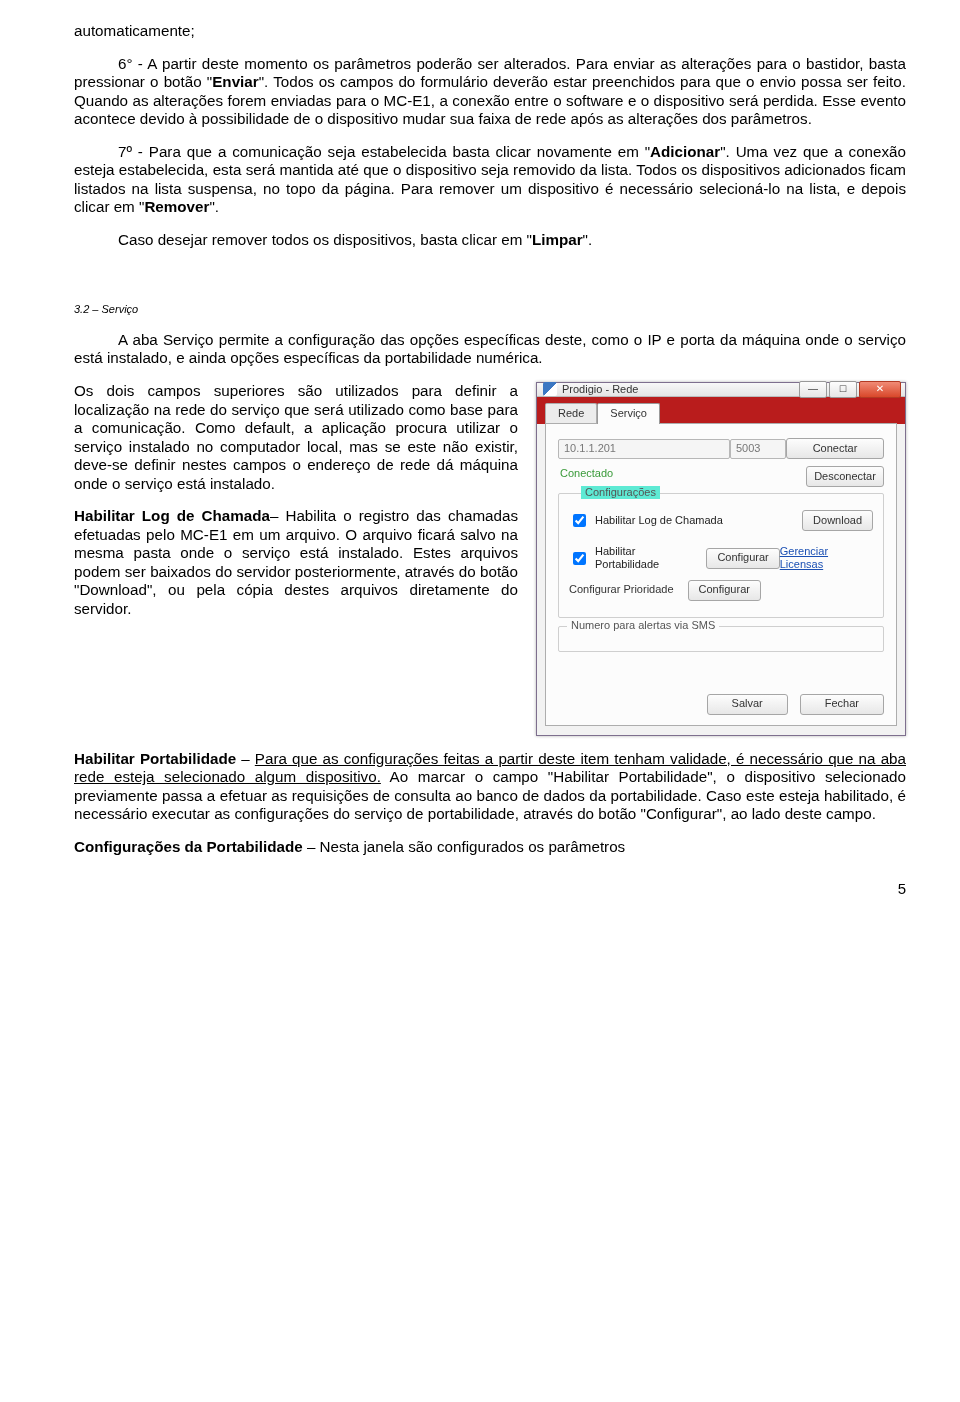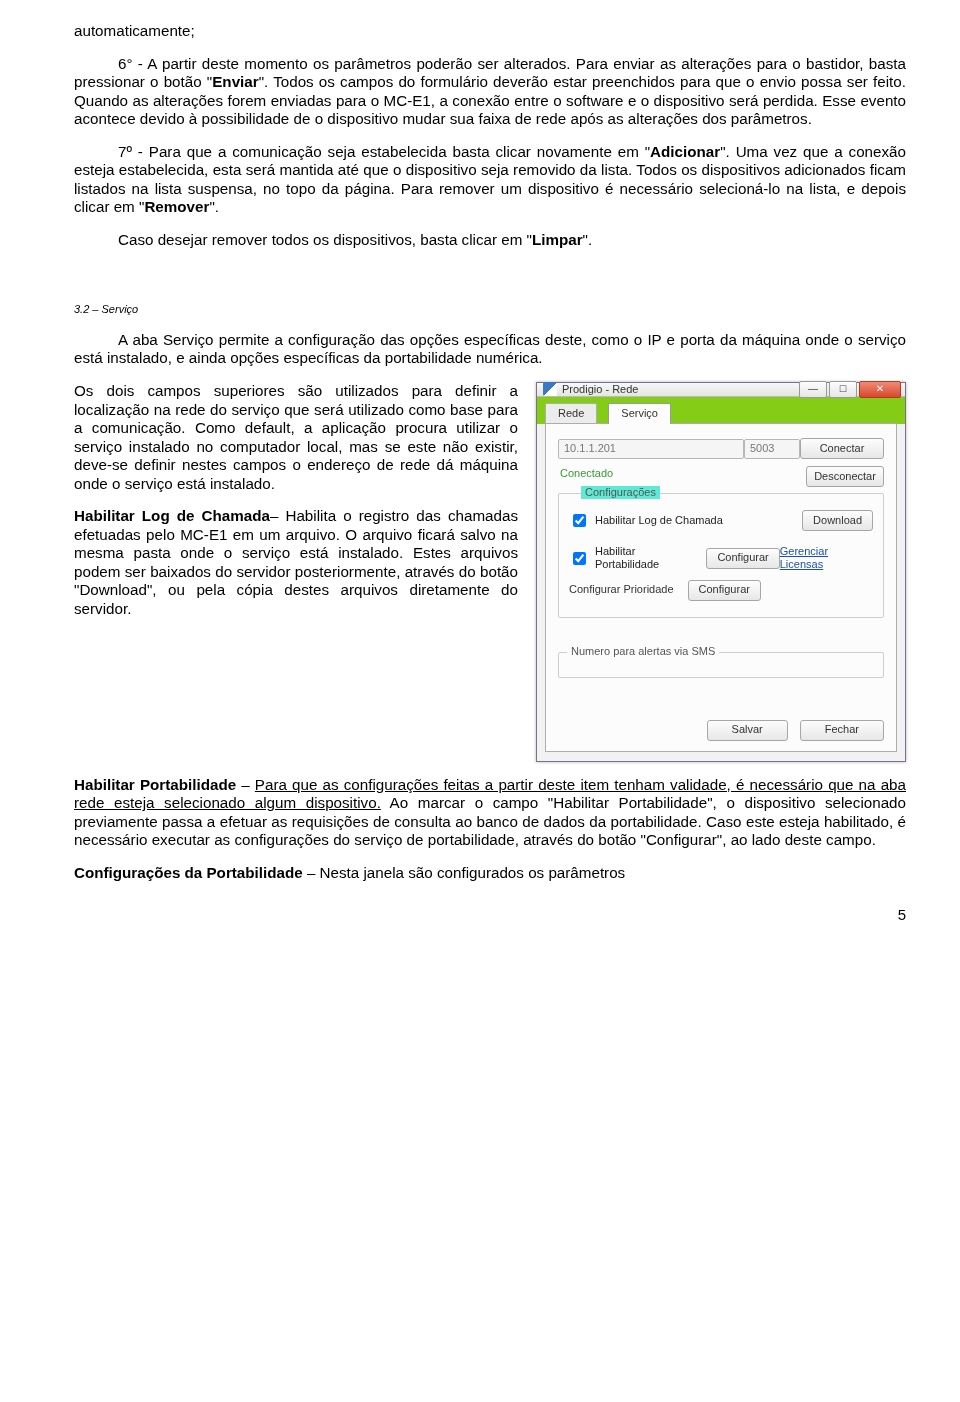--- a/index.html
+++ b/index.html
@@ -67,22 +67,22 @@
     background: linear-gradient(#f08b75,#d9472a);
     border-color: #b33a23;
     color: #fff;
     width: 42px;
   }
   .winbtn.max { font-size: 9px; }
 
   .tabstrip {
     display: flex;
     padding: 6px 8px 0 8px;
-    gap: 11px;
-    background: #84cc16;
+    gap: 0;
+    background: #b91c1c;
   }
   .tab {
     padding: 3px 12px 4px;
     border: 1px solid #adadad;
     border-bottom: none;
     background: #ececec;
     font-size: 11px;
     color: #333;
     border-radius: 2px 2px 0 0;
   }
@@ -143,21 +143,21 @@
   }
   .chk { display: flex; align-items: center; gap: 6px; font-size: 11px; }
   .chk input { width: 13px; height: 13px; }
   .lnk { color: #1a4fb3; text-decoration: underline; font-size: 11px; }
   .cfg-label { font-size: 11px; color: #333; }
 
   .alert-group {
     border: 1px solid #cfcfcf;
     border-radius: 2px;
     padding: 14px 2px 10px 10px;
-    margin-top: 34px;
+    margin-top: 8px;
     position: relative;
   }
   .alert-group .legend {
     position: absolute; top: -8px; left: 8px;
     background: #fcfcfc; padding: 0 4px; font-size: 11px; color: #555;
   }
 
   .btnrow { display: flex; justify-content: flex-end; gap: 12px; margin-top: 42px; }
   .btn.wide { padding: 0 24px; }
 
@@ -209,21 +209,21 @@
 
     <div class="tabstrip">
       <div class="tab">Rede</div>
       <div class="tab active">Serviço</div>
     </div>
 
     <div class="tabbody">
       <div class="row">
         <div class="txt disabled" style="flex:1;">10.1.1.201</div>
         <div class="txt disabled" style="width:56px;">5003</div>
-        <div class="btn" style="width:84px;">Conectar</div>
+        <div class="btn" style="width:98px;">Conectar</div>
       </div>
       <div class="row" style="justify-content:space-between;align-items:flex-end;">
         <div class="status-ok">Conectado</div>
         <div class="btn" style="width:78px;">Desconectar</div>
       </div>
 
       <div class="groupbox">
         <div class="legend">Configurações</div>
 
         <div class="row" style="margin-bottom:14px;">

